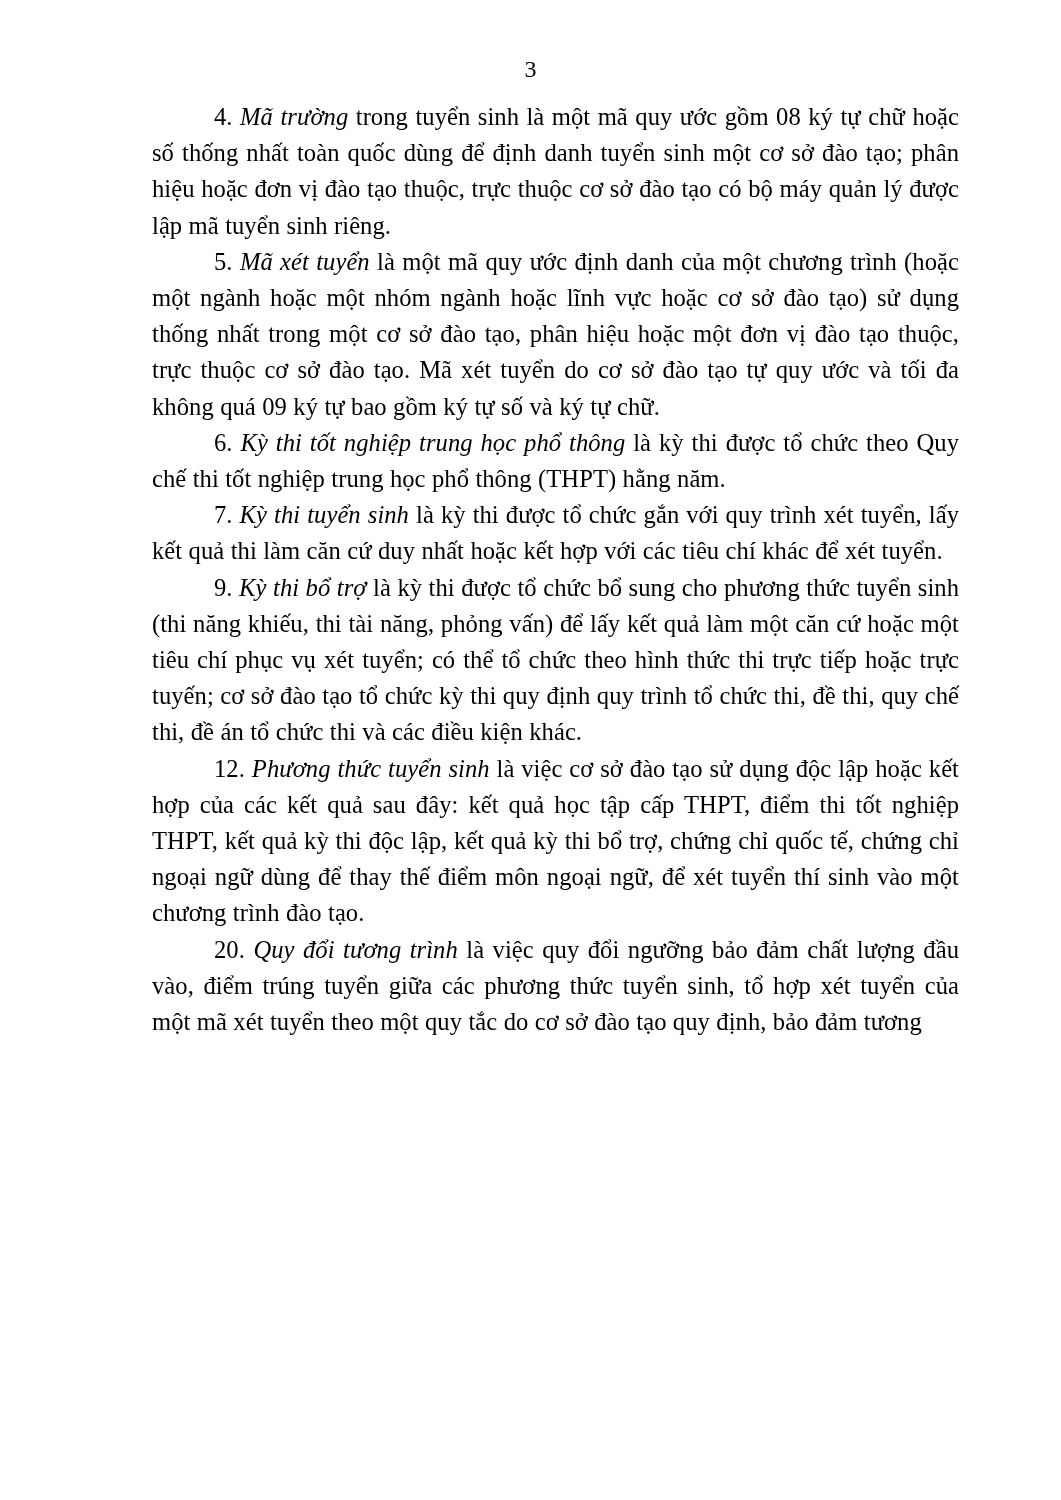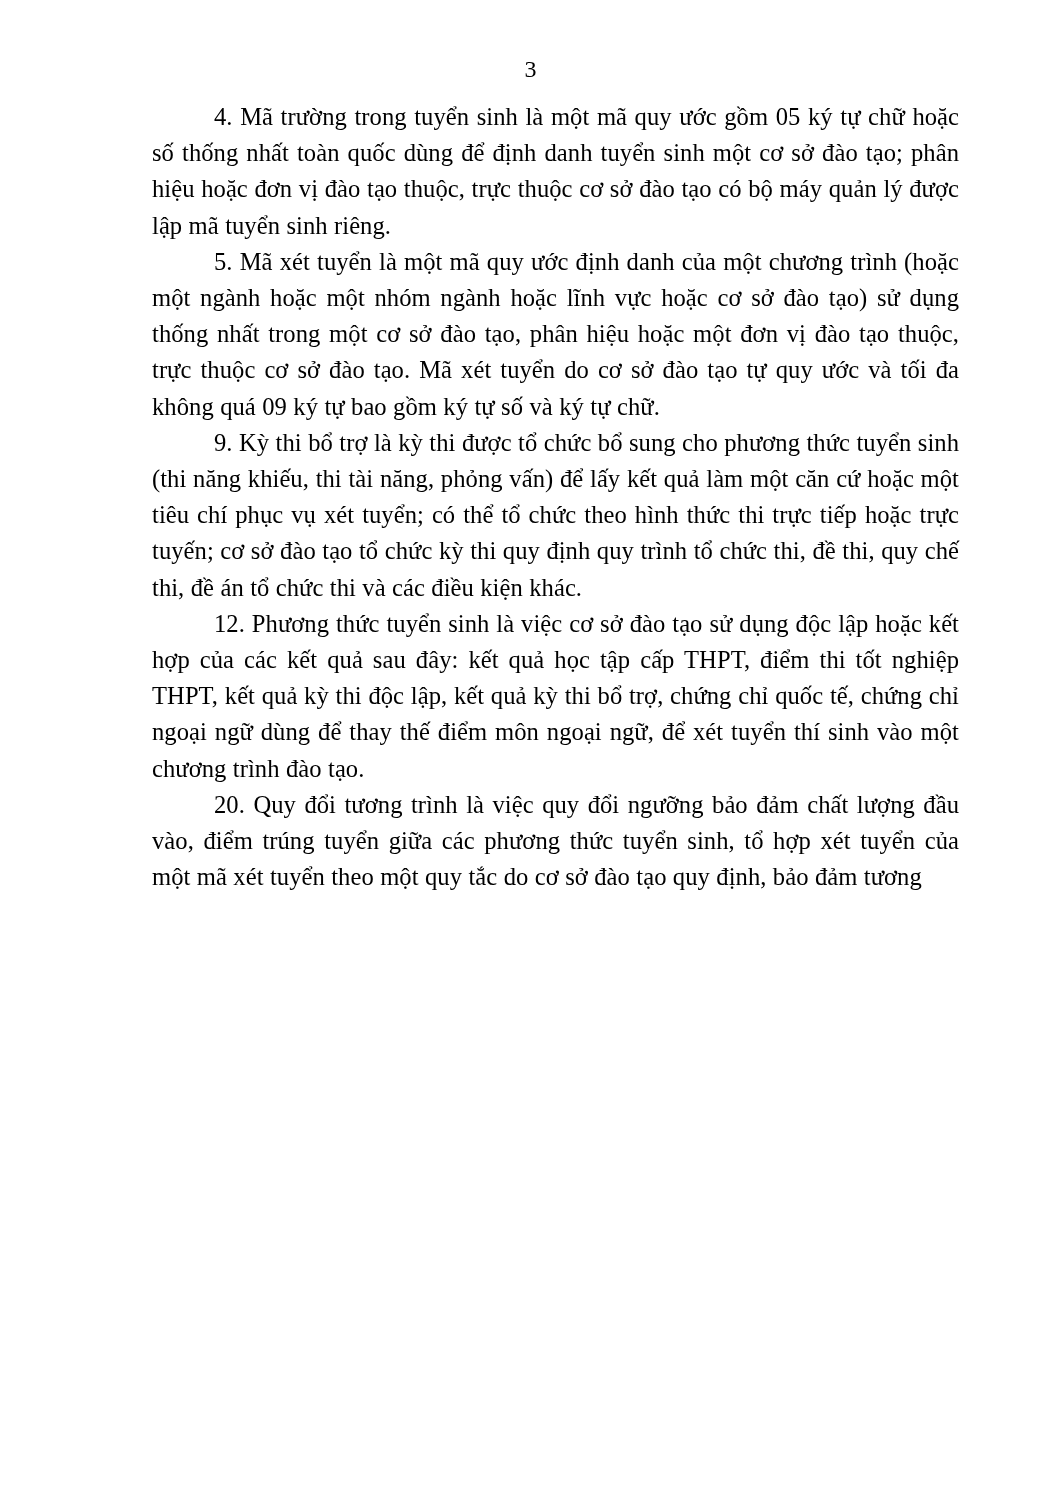--- a/index.html
+++ b/index.html
@@ -39,39 +39,42 @@
     text-align: justify;
     text-justify: inter-word;
     text-indent: 62px;
     font-size: 24.6px;
     line-height: 36.2px;
     letter-spacing: 0.05px;
     word-spacing: 0.2px;
     hyphens: none;
   }
   .term {
+    font-style: italic;
   }
   .num {
     font-style: normal;
   }
 </style>
 </head>
 <body>
 
 <div class="page">
 
   <div class="page-number">3</div>
 
   <div class="content">
 
-    <p class="para"><span class="num">4.</span> <span class="term">Mã trường</span><span> trong tuyển sinh là một mã quy ước gồm 05 ký tự chữ hoặc số thống nhất toàn quốc dùng để định danh tuyển sinh một cơ sở đào tạo; phân hiệu hoặc đơn vị đào tạo thuộc, trực thuộc cơ sở đào tạo có bộ máy quản lý được lập mã tuyển sinh riêng.</span></p>
+    <p class="para"><span class="num">4.</span> <span class="term">Mã trường</span><span> trong tuyển sinh là một mã quy ước gồm 08 ký tự chữ hoặc số thống nhất toàn quốc dùng để định danh tuyển sinh một cơ sở đào tạo; phân hiệu hoặc đơn vị đào tạo thuộc, trực thuộc cơ sở đào tạo có bộ máy quản lý được lập mã tuyển sinh riêng.</span></p>
 
     <p class="para"><span class="num">5.</span> <span class="term">Mã xét tuyển</span><span> là một mã quy ước định danh của một chương trình (hoặc một ngành hoặc một nhóm ngành hoặc lĩnh vực hoặc cơ sở đào tạo) sử dụng thống nhất trong một cơ sở đào tạo, phân hiệu hoặc một đơn vị đào tạo thuộc, trực thuộc cơ sở đào tạo. Mã xét tuyển do cơ sở đào tạo tự quy ước và tối đa không quá 09 ký tự bao gồm ký tự số và ký tự chữ.</span></p>
 
+    <p class="para"><span class="num">6.</span> <span class="term">Kỳ thi tốt nghiệp trung học phổ thông</span><span> là kỳ thi được tổ chức theo Quy chế thi tốt nghiệp trung học phổ thông (THPT) hằng năm.</span></p>
 
+    <p class="para"><span class="num">7.</span> <span class="term">Kỳ thi tuyển sinh</span><span> là kỳ thi được tổ chức gắn với quy trình xét tuyển, lấy kết quả thi làm căn cứ duy nhất hoặc kết hợp với các tiêu chí khác để xét tuyển.</span></p>
 
 
     <p class="para"><span class="num">9.</span> <span class="term">Kỳ thi bổ trợ</span><span> là kỳ thi được tổ chức bổ sung cho phương thức tuyển sinh (thi năng khiếu, thi tài năng, phỏng vấn) để lấy kết quả làm một căn cứ hoặc một tiêu chí phục vụ xét tuyển; có thể tổ chức theo hình thức thi trực tiếp hoặc trực tuyến; cơ sở đào tạo tổ chức kỳ thi quy định quy trình tổ chức thi, đề thi, quy chế thi, đề án tổ chức thi và các điều kiện khác.</span></p>
 
 
 
     <p class="para"><span class="num">12.</span> <span class="term">Phương thức tuyển sinh</span><span> là việc cơ sở đào tạo sử dụng độc lập hoặc kết hợp của các kết quả sau đây: kết quả học tập cấp THPT, điểm thi tốt nghiệp THPT, kết quả kỳ thi độc lập, kết quả kỳ thi bổ trợ, chứng chỉ quốc tế, chứng chỉ ngoại ngữ dùng để thay thế điểm môn ngoại ngữ, để xét tuyển thí sinh vào một chương trình đào tạo.</span></p>
 
     <p class="para"><span class="num">20.</span> <span class="term">Quy đổi tương trình</span><span> là việc quy đổi ngưỡng bảo đảm chất lượng đầu vào, điểm trúng tuyển giữa các phương thức tuyển sinh, tổ hợp xét tuyển của một mã xét tuyển theo một quy tắc do cơ sở đào tạo quy định, bảo đảm tương</span></p>
 

